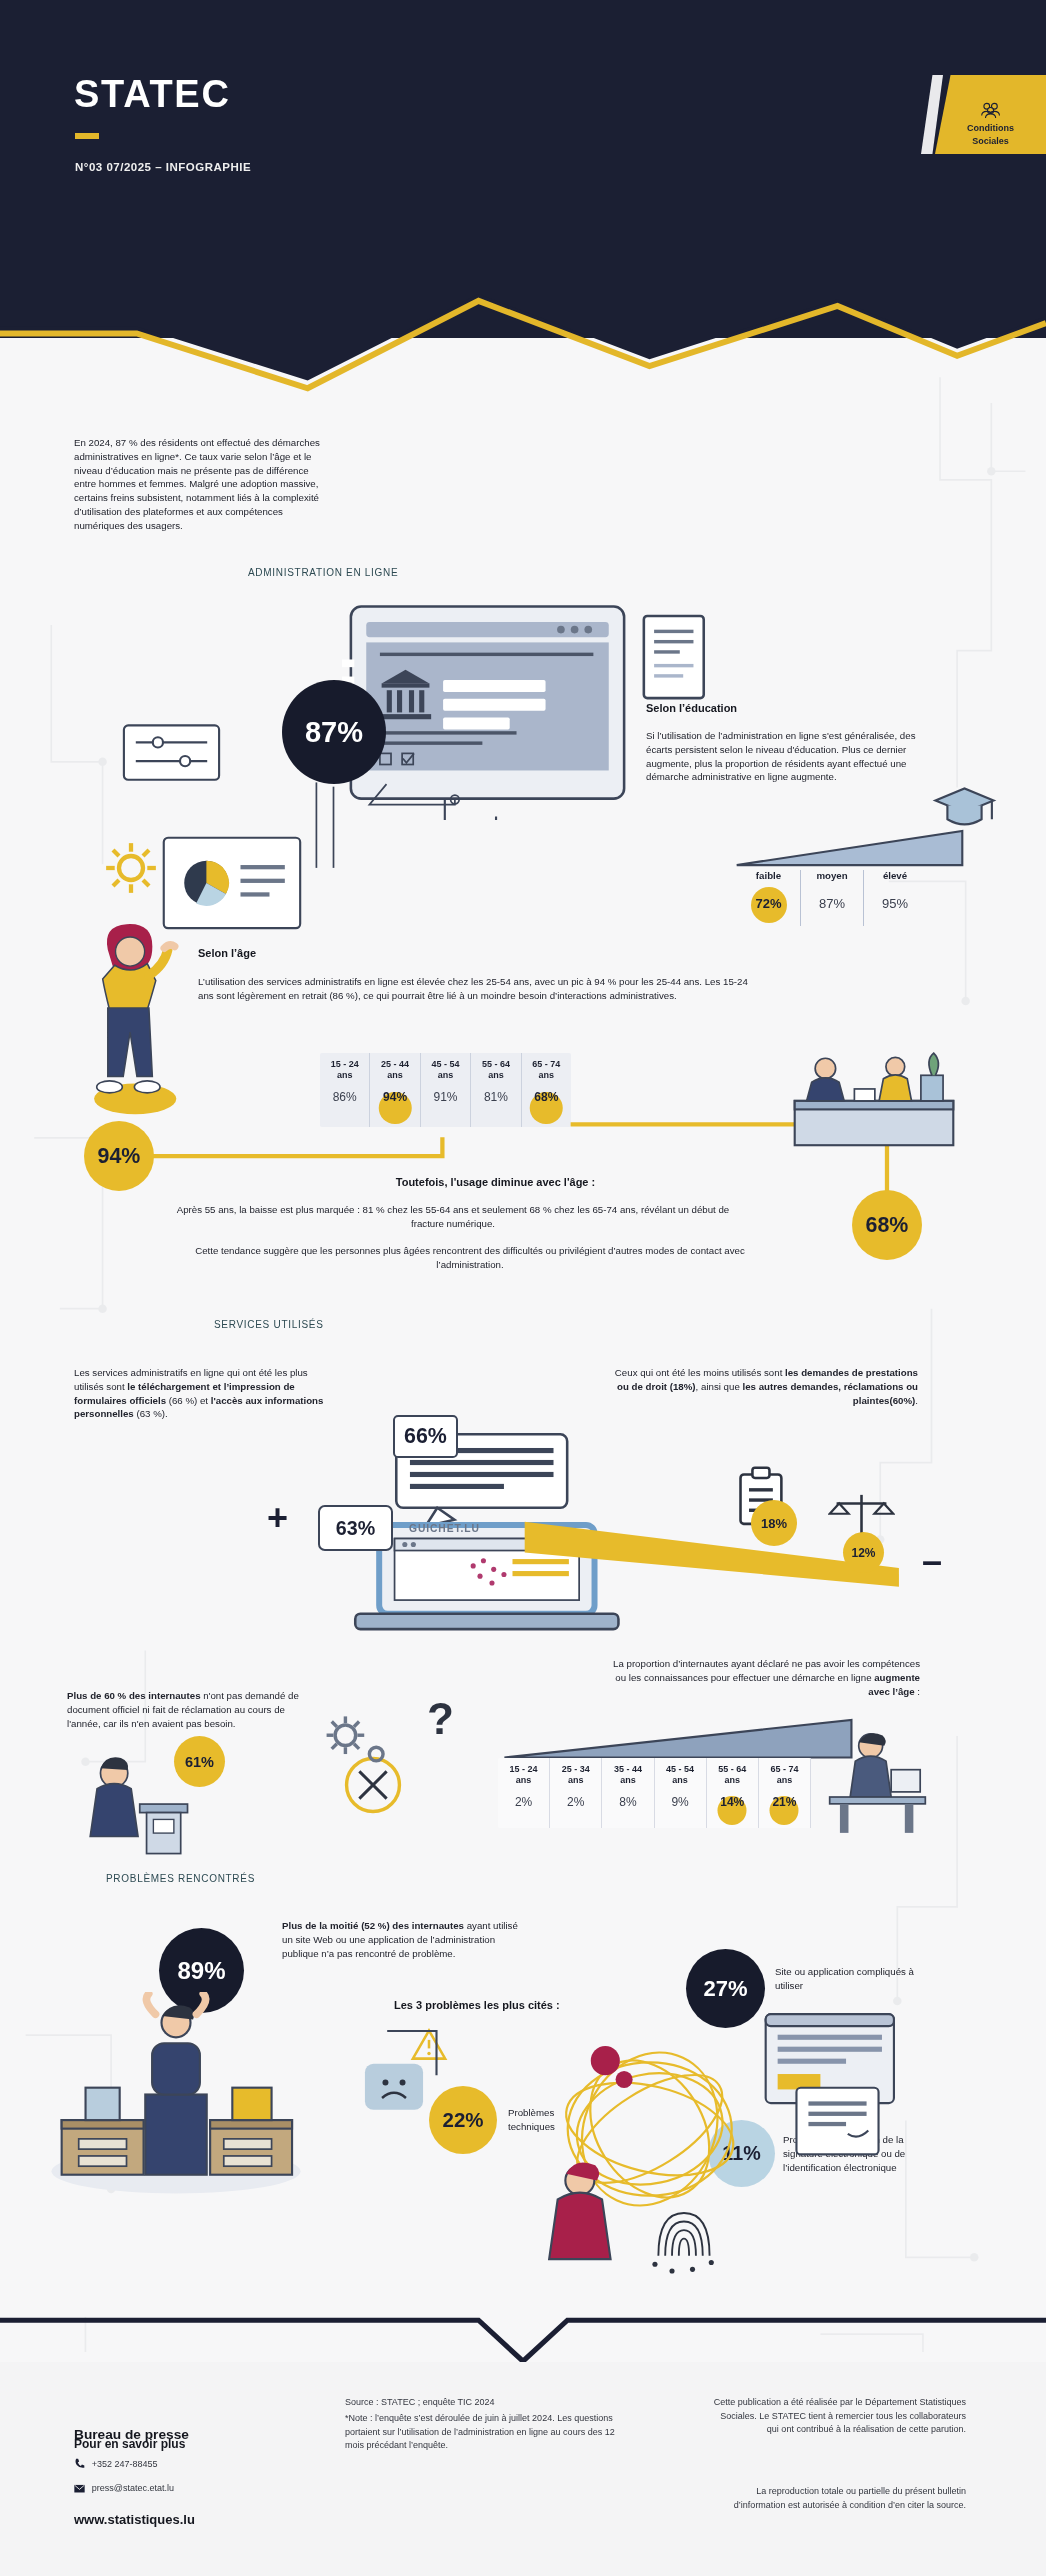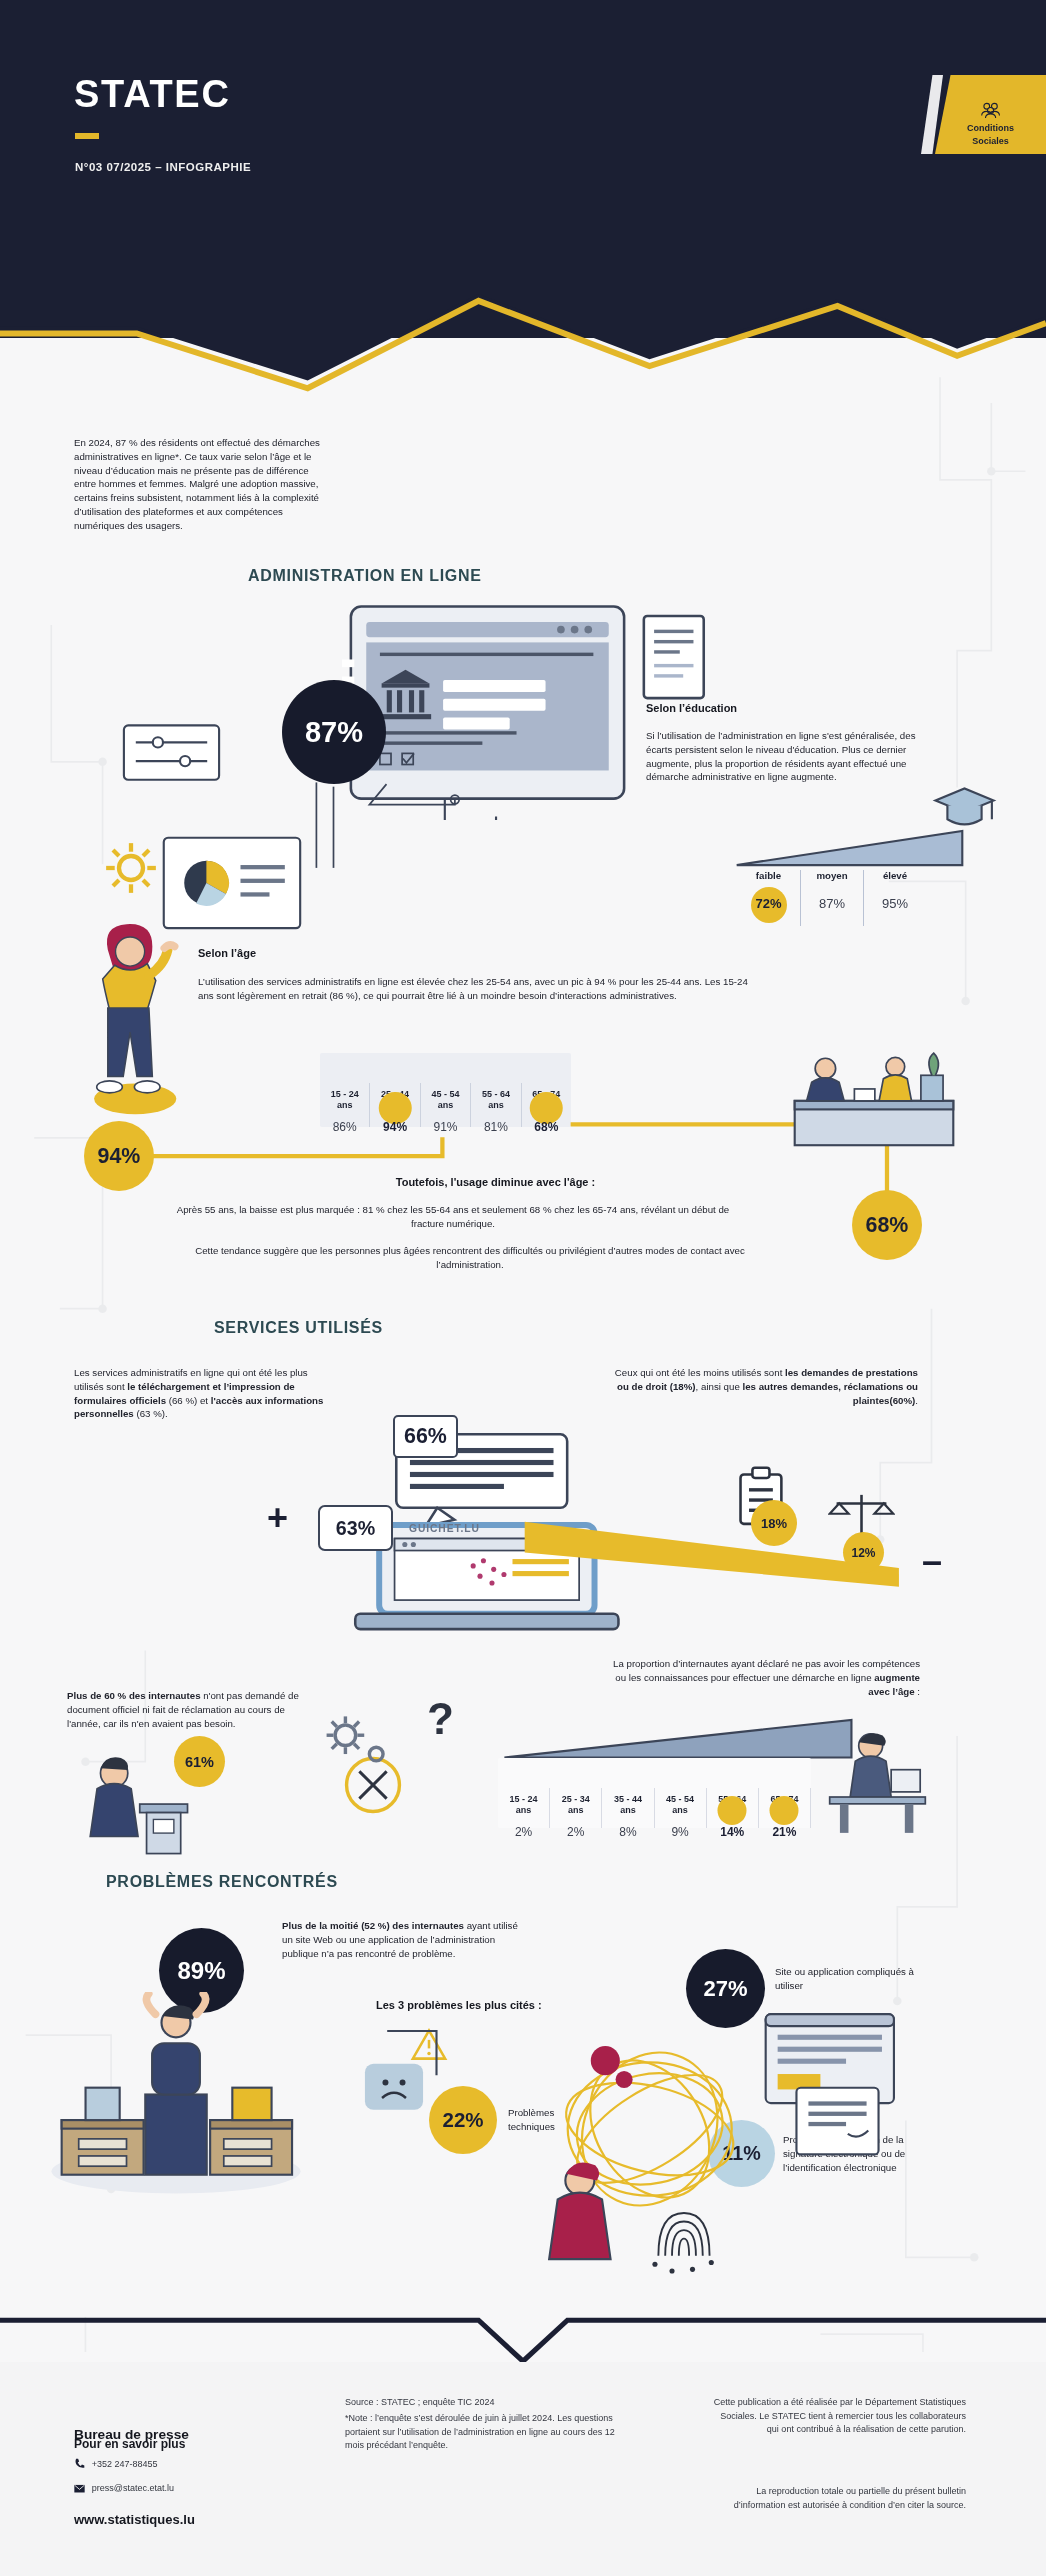--- a/index.html
+++ b/index.html
@@ -52,21 +52,21 @@
     clip-path: polygon(52% 0, 100% 0, 52% 100%, 0 100%);
   }
   .badge-icon { font-size: 17px; line-height: 20.5px; }
   .badge-label { font-size: 9px; font-weight: bold; line-height: 11px; margin-top: 2.6px; }
 
   
   .zig { position: absolute; left: 0; top: 282px; width: 1046px; height: 120px; }
 
   
   .sec-title {
-    position: absolute; font-size: 16px; font-weight: bold;
+    position: absolute; font-size: 10px; font-weight: normal;
     color: #2d4a52; letter-spacing: 0.7px; text-align: center;
   }
 
   
   .txt { position: absolute; font-size: 9.7px; line-height: 1.42; color: #22242e; }
   .txt.c { text-align: center; }
   .txt.r { text-align: right; }
   .sub-h { font-size: 11px; font-weight: bold; color: #15171f; }
   b { font-weight: bold; }
 
@@ -80,21 +80,21 @@
   .circ.gold { background: #e7bb2b; color: #1b1f33; }
   .circ.pale { background: #b9d4e3; color: #1b1f33; }
 
   
   .agetable {
     position: absolute; background: #eceef3; display: flex;
     border-radius: 1.7px;
   }
   .agetable .cell {
     flex: 1; text-align: center; padding: 6px 1.7px 7.7px 1.7px;
-    border-right: 1.7px solid #ccd2de; position: relative; margin-top: 30px;
+    border-right: 1.7px solid #ccd2de; position: relative;
   }
   .agetable .cell:last-child { border-right: none; }
   .agetable .lbl { font-size: 9px; font-weight: bold; line-height: 11px; color: #1e2231; }
   .agetable .val { font-size: 12px; color: #3a3f4d; margin-top: 8.5px; position: relative; z-index: 2; }
   .agetable .val.hl { font-weight: bold; color: #1b1f33; }
   .agetable .dot {
     position: absolute; left: 50%; transform: translateX(-50%);
     width: 32.5px; height: 32.5px; border-radius: 50%; background: #e7bb2b;
     bottom: 2.6px; z-index: 1;
   }
@@ -521,21 +521,21 @@
     <rect x="96" y="50" width="34" height="26" fill="#eceff4" stroke="#3c4558" stroke-width="2"></rect>
   </svg>
 
   <div class="sec-title" style="left:106px;top:1873px;">PROBLÈMES RENCONTRÉS</div>
 
   <div class="circ dark" style="left:159px;top:1928px;width:85px;height:85px;font-size:24px;">
     <span>89%</span>
   </div>
   <div class="txt" style="left:282px;top:1919px;width:248px;"><b>Plus de la moitié (52 %) des internautes</b><span> ayant utilisé un site Web ou une application de l’administration publique n’a pas rencontré de problème.</span></div>
 
-  <div class="txt sub-h" style="left:376px;top:1998px;">Les 3 problèmes les plus cités :</div>
+  <div class="txt sub-h" style="left:394px;top:1998px;">Les 3 problèmes les plus cités :</div>
 
   <div class="circ dark" style="left:686px;top:1949px;width:79px;height:79px;font-size:22px;">
     <span>27%</span>
   </div>
   <div class="txt" style="left:775px;top:1965px;width:154px;">Site ou application compliqués à utiliser</div>
 
   <div class="circ gold" style="left:429px;top:2086px;width:68px;height:68px;font-size:20.5px;">
     <span>22%</span>
   </div>
   <div class="txt" style="left:508px;top:2106px;width:94px;">Problèmes techniques</div>

